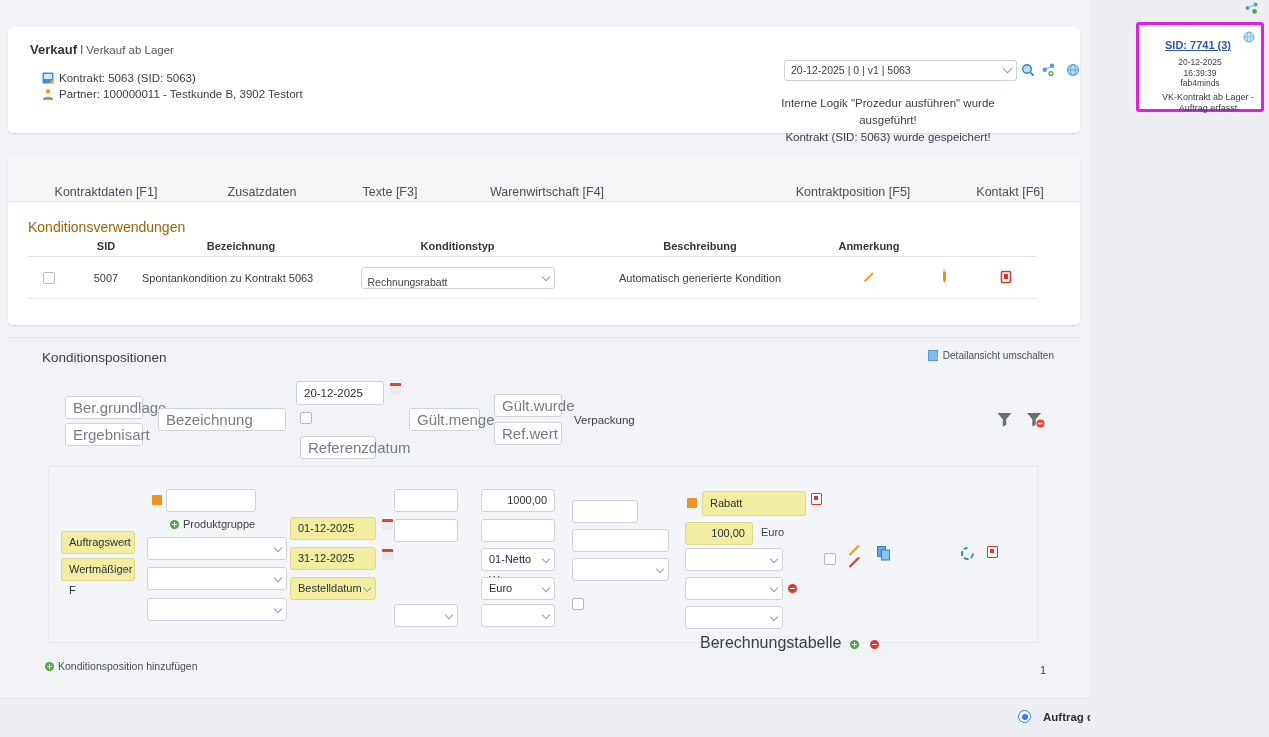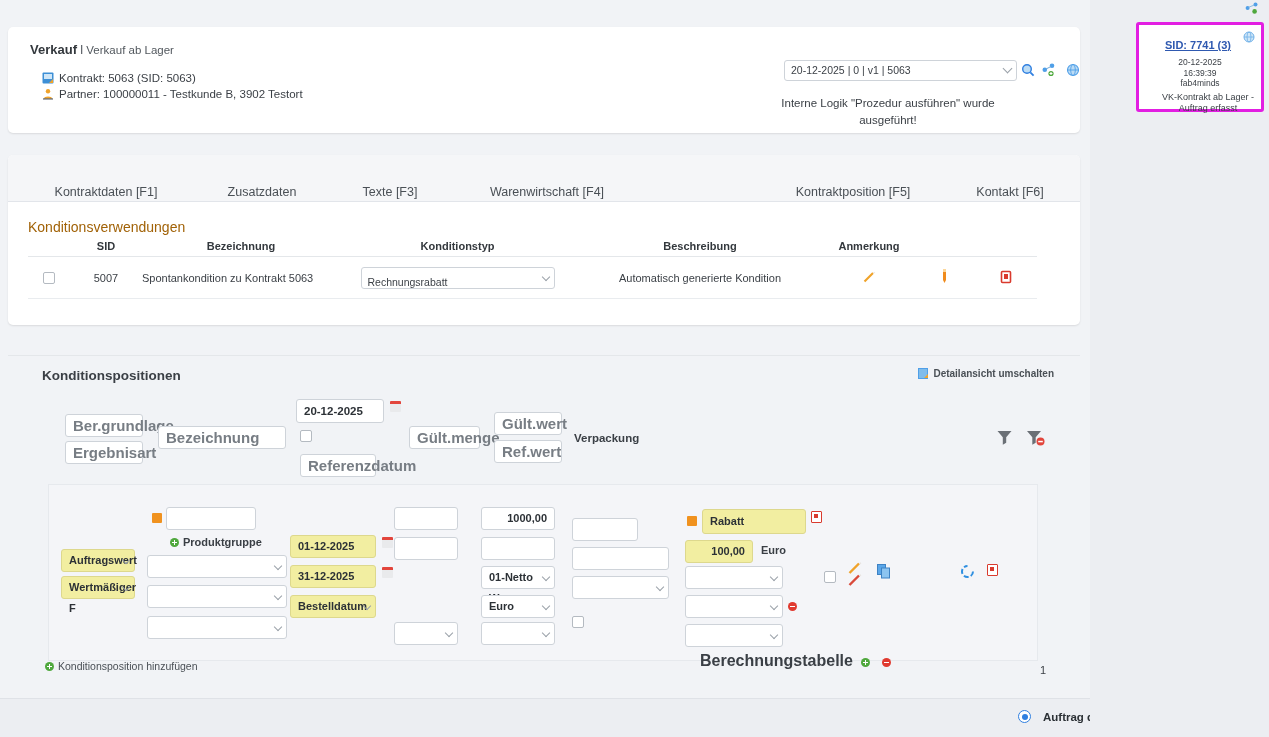--- a/index.html
+++ b/index.html
@@ -149,25 +149,24 @@
     content: ""; position: absolute; left: 2px; top: 4px;
     width: 5px; height: 1px; background: #fff;
   }
   .dotg:before {
     content: ""; position: absolute; left: 4px; top: 2px;
     width: 1px; height: 5px; background: #fff;
   }
 
   
   .kp-card {
-    position: absolute; left: 8px; top: 355px;
+    position: absolute; left: 8px; top: 337px;
     width: 1072px; height: 352px;
     background: #f1f3f6;
     border-top: 1px solid #e4e7ea;
-    font-weight: bold;
   }
   .kp-title { position: absolute; left: 34px; top: 12px; font-size: 13.5px; color: #3a3f45; }
   .detail-toggle {
     position: absolute; right: 26px; top: 12px;
     font-size: 10px; color: #4a5056; white-space: nowrap;
   }
 
   .filt { position: absolute; }
   .fbox {
     background: #fff; border: 1px solid #ced3d9; border-radius: 3px;
@@ -328,20 +327,21 @@
               <circle cx="7" cy="7" r="5.5" fill="#bcdcf5" stroke="#4f9fe8" stroke-width="1.1"></circle>
               <ellipse cx="7" cy="7" rx="2.3" ry="5.5" fill="none" stroke="#4f9fe8" stroke-width=".9"></ellipse>
               <line x1="1.5" y1="7" x2="12.5" y2="7" stroke="#4f9fe8" stroke-width=".9"></line>
             </svg>
         </span>
       </div>
 
       <div class="msg-block">
         <div>Interne Logik "Prozedur ausführen" wurde</div>
         <div>ausgeführt!</div>
+        <div>Kontrakt (SID: 5063) wurde gespeichert!</div>
       </div>
     </div>
 
     <div class="tabs-card">
 
       <div class="tabstrip">
         <div class="tab" style="left:8px;width:180px;">
             <span>Kontraktdaten [F1]</span>
           </div>
         <div class="tab" style="left:188px;width:132px;">
@@ -452,21 +452,21 @@
       <div class="filt" style="left:292px; top:72px;">
         <span class="chk"></span>
       </div>
       <div class="filt" style="left:292px; top:98px;">
         <span class="fbox" style="display:inline-block;width:76px;">Referenzdatum</span>
       </div>
       <div class="filt" style="left:401px; top:70px;">
         <span class="fbox" style="display:inline-block;width:71px;">Gült.menge</span>
       </div>
       <div class="filt" style="left:486px; top:56px;">
-        <span class="fbox" style="display:inline-block;width:68px;">Gült.wert</span>
+        <span class="fbox" style="display:inline-block;width:68px;">Gült.wurde</span>
       </div>
       <div class="filt" style="left:486px; top:84px;">
         <span class="fbox" style="display:inline-block;width:68px;">Ref.wert</span>
       </div>
       <div class="lbl" style="left:566px; top:76px; font-size:11.5px;">Verpackung</div>
 
       <div style="position:absolute;left:988px;top:73px;">
         <svg width="17" height="17" viewBox="0 0 17 17">
             <path d="M1.5 2 h14 l-5.3 6.2 v5.5 l-3.4 2 v-7.5 Z" fill="#6b7076"></path>
           </svg>

